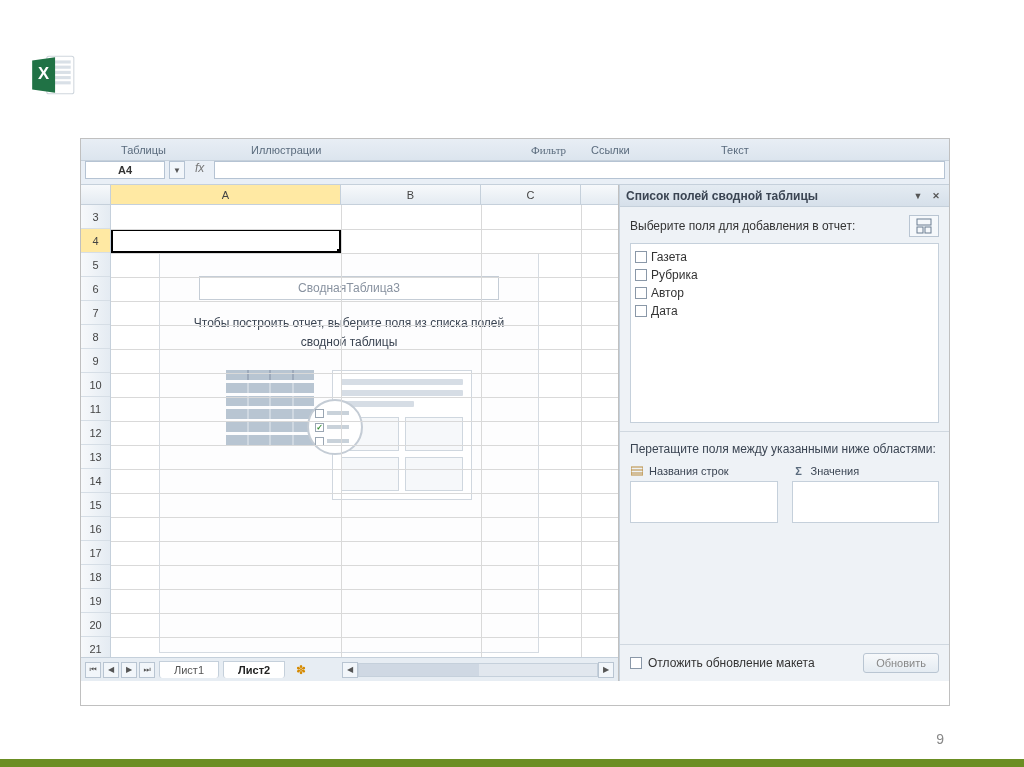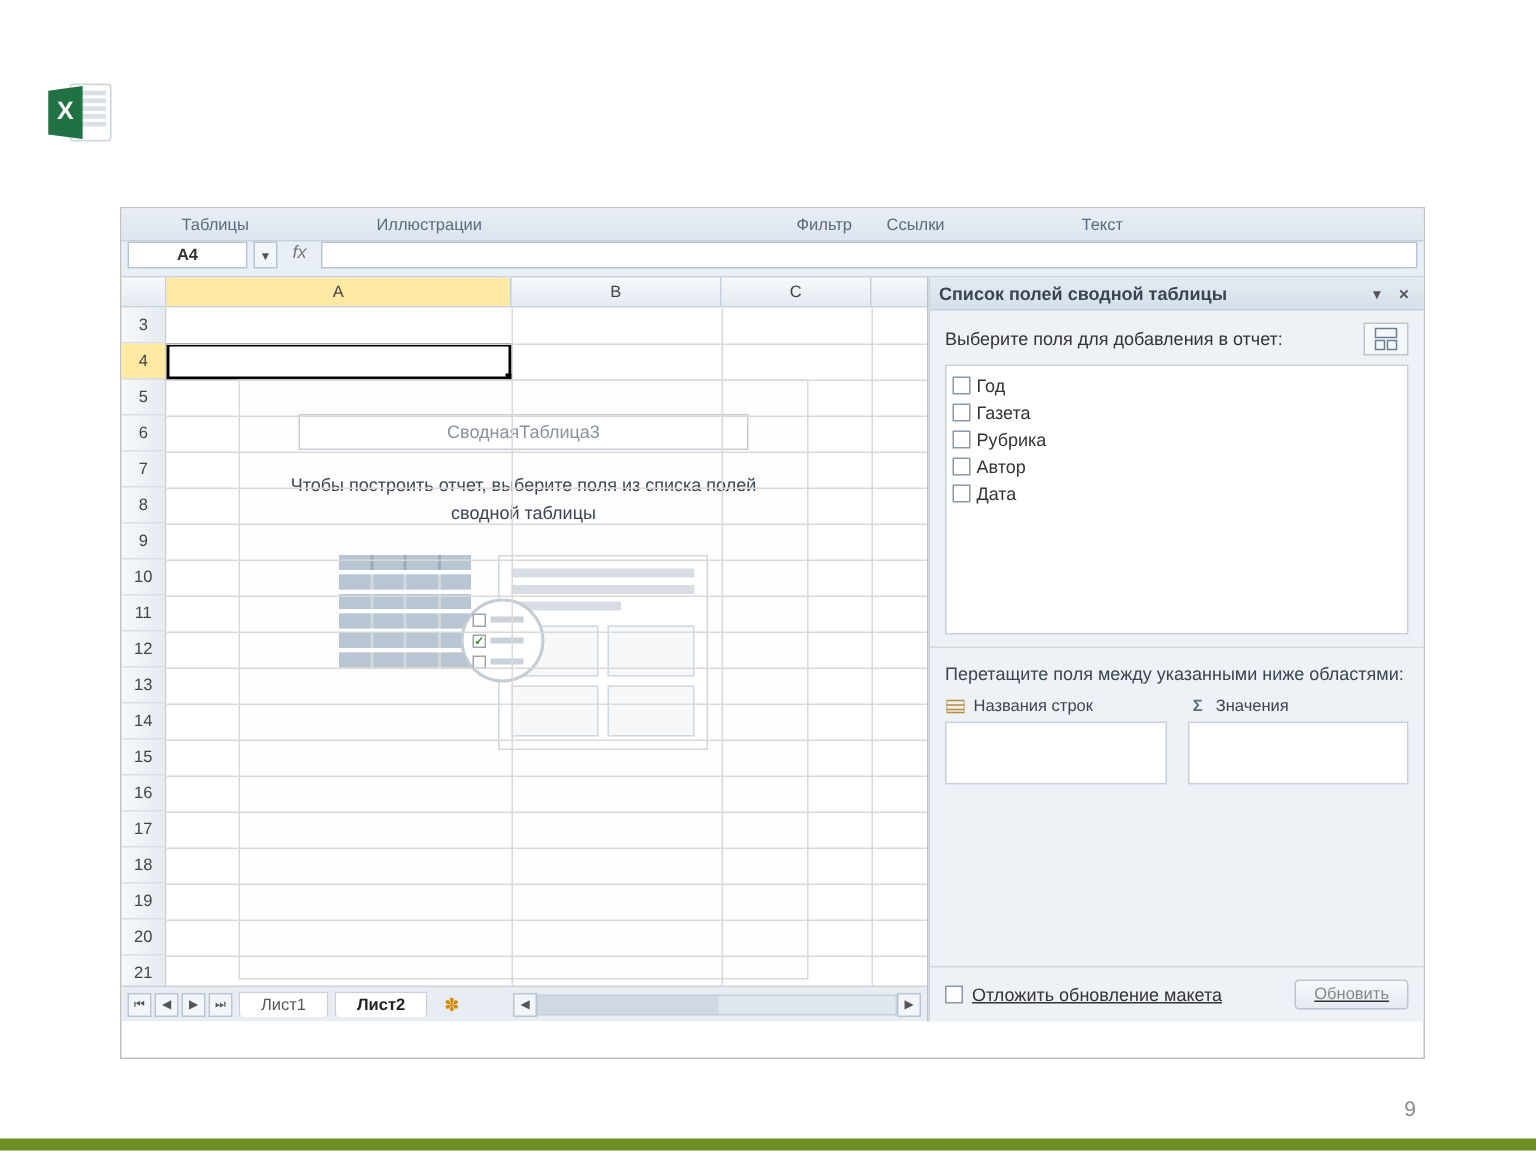--- a/index.html
+++ b/index.html
@@ -8,21 +8,21 @@
   .excel-logo { position: absolute; top: 50px; left: 28px; width: 50px; height: 50px; }
   .excel-logo svg { width: 100%; height: 100%; }
   
   .app-window { position: absolute; top: 138px; left: 80px; width: 870px; height: 568px; border: 1px solid #c0c0c0; background: #fff; }
   
   
   .ribbon-groups { height: 22px; background: linear-gradient(#e8eef5, #dce5ee); border-bottom: 1px solid #c5d0db; display: flex; align-items: center; position: relative; }
   .ribbon-group { color: #5a6b7d; font-size: 11px; text-align: center; position: absolute; }
   .rg-tables { left: 40px; }
   .rg-illus { left: 170px; }
-  .rg-filter { left: 450px; }
+  .rg-filter { left: 450px; font-family: Liberation Serif, serif; }
   .rg-links { left: 510px; }
   .rg-text { left: 640px; }
   
   
   .formula-row { height: 24px; background: #e9eff6; border-bottom: 1px solid #c5d0db; display: flex; align-items: flex-start; padding: 0 4px; gap: 4px; }
   .name-box { width: 80px; height: 18px; background: #fff; border: 1px solid #b5c3d3; display: flex; align-items: center; justify-content: center; font-size: 11px; font-weight: bold; }
   .name-dd { width: 16px; height: 18px; border: 1px solid #b5c3d3; background: #f2f6fa; display: flex; align-items: center; justify-content: center; font-size: 8px; color: #555; }
   .fx-label { font-style: italic; color: #777; margin: 0 6px; }
   .formula-input { flex: 1; height: 18px; background: #fff; border: 1px solid #b5c3d3; }
   
@@ -94,21 +94,21 @@
   .field-cb { width: 12px; height: 12px; border: 1px solid #8a98a8; background: #fff; }
   
   .tp-areas { padding: 4px 10px 8px; border-top: 1px solid #d0d8e0; }
   .tp-areas-label { margin: 6px 0 8px; color: #3a4452; }
   .area-grid { display: grid; grid-template-columns: 1fr 1fr; gap: 10px 14px; }
   .area-box { }
   .area-title { display: flex; align-items: center; gap: 5px; font-size: 11px; color: #3a4452; margin-bottom: 3px; }
   .area-drop { height: 42px; background: #fff; border: 1px solid #c5d0db; }
   .ai { width: 14px; height: 14px; display: inline-flex; align-items: center; justify-content: center; }
   
-  .tp-footer { margin-top: auto; padding: 8px 10px; border-top: 1px solid #d0d8e0; display: flex; align-items: center; gap: 6px; text-decoration: underline; }
+  .tp-footer { margin-top: auto; padding: 8px 10px; border-top: 1px solid #d0d8e0; display: flex; align-items: center; gap: 6px; }
   .tp-footer .cb { width: 12px; height: 12px; border: 1px solid #8a98a8; background: #fff; }
   .upd-btn { margin-left: auto; padding: 3px 12px; border: 1px solid #b9c5d2; background: linear-gradient(#f7f9fb,#e4ebf2); border-radius: 3px; color: #888; font-size: 11px; }
   
   
   .page-num { position: absolute; bottom: 20px; right: 80px; color: #888; font-size: 14px; }
   .footer-bar { position: absolute; bottom: 0; left: 0; right: 0; height: 8px; background: #6b8e23; }
 </style>
 </head>
 <body>
 
@@ -299,24 +299,20 @@
             <svg viewBox="0 0 16 16">
                 <rect x="1" y="1" width="14" height="6" fill="none" stroke="#6b7d91"></rect>
                 <rect x="1" y="9" width="6" height="6" fill="none" stroke="#6b7d91"></rect>
                 <rect x="9" y="9" width="6" height="6" fill="none" stroke="#6b7d91"></rect>
               </svg>
           </div>
         </div>
         <div class="field-list" id="field-list">
             <div class="field-item">
               <div class="field-cb"></div>
-              <span>Год</span>
-            </div>
-            <div class="field-item">
-              <div class="field-cb"></div>
               <span>Газета</span>
             </div>
             <div class="field-item">
               <div class="field-cb"></div>
               <span>Рубрика</span>
             </div>
             <div class="field-item">
               <div class="field-cb"></div>
               <span>Автор</span>
             </div>

